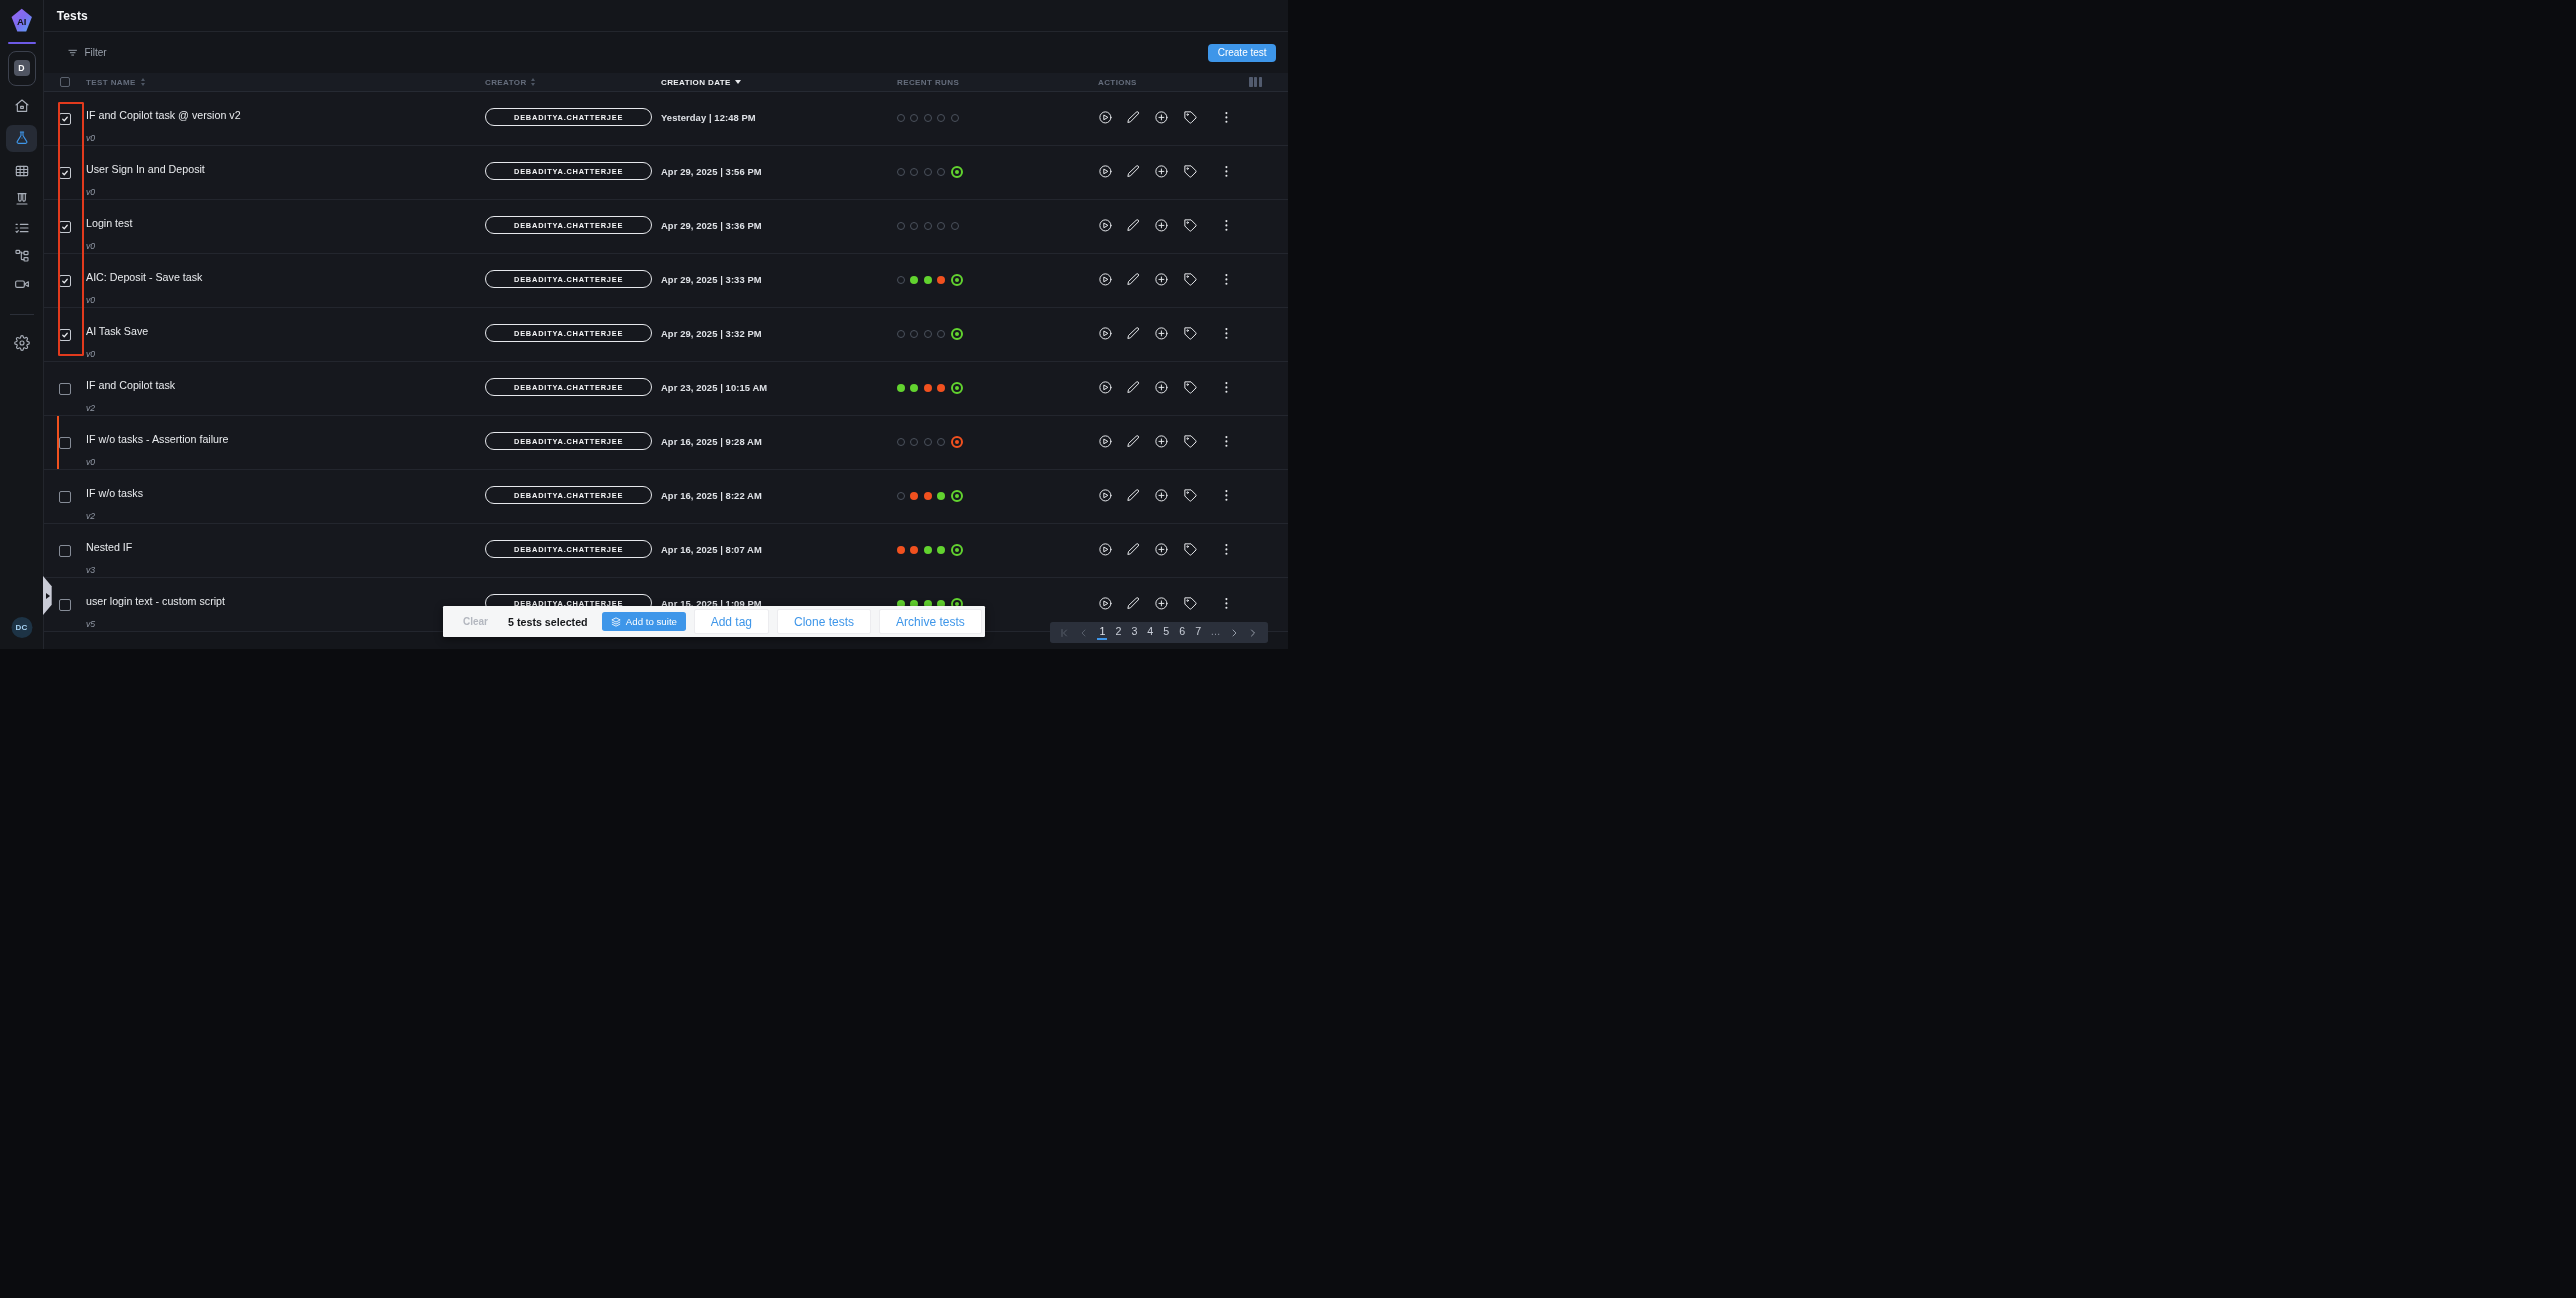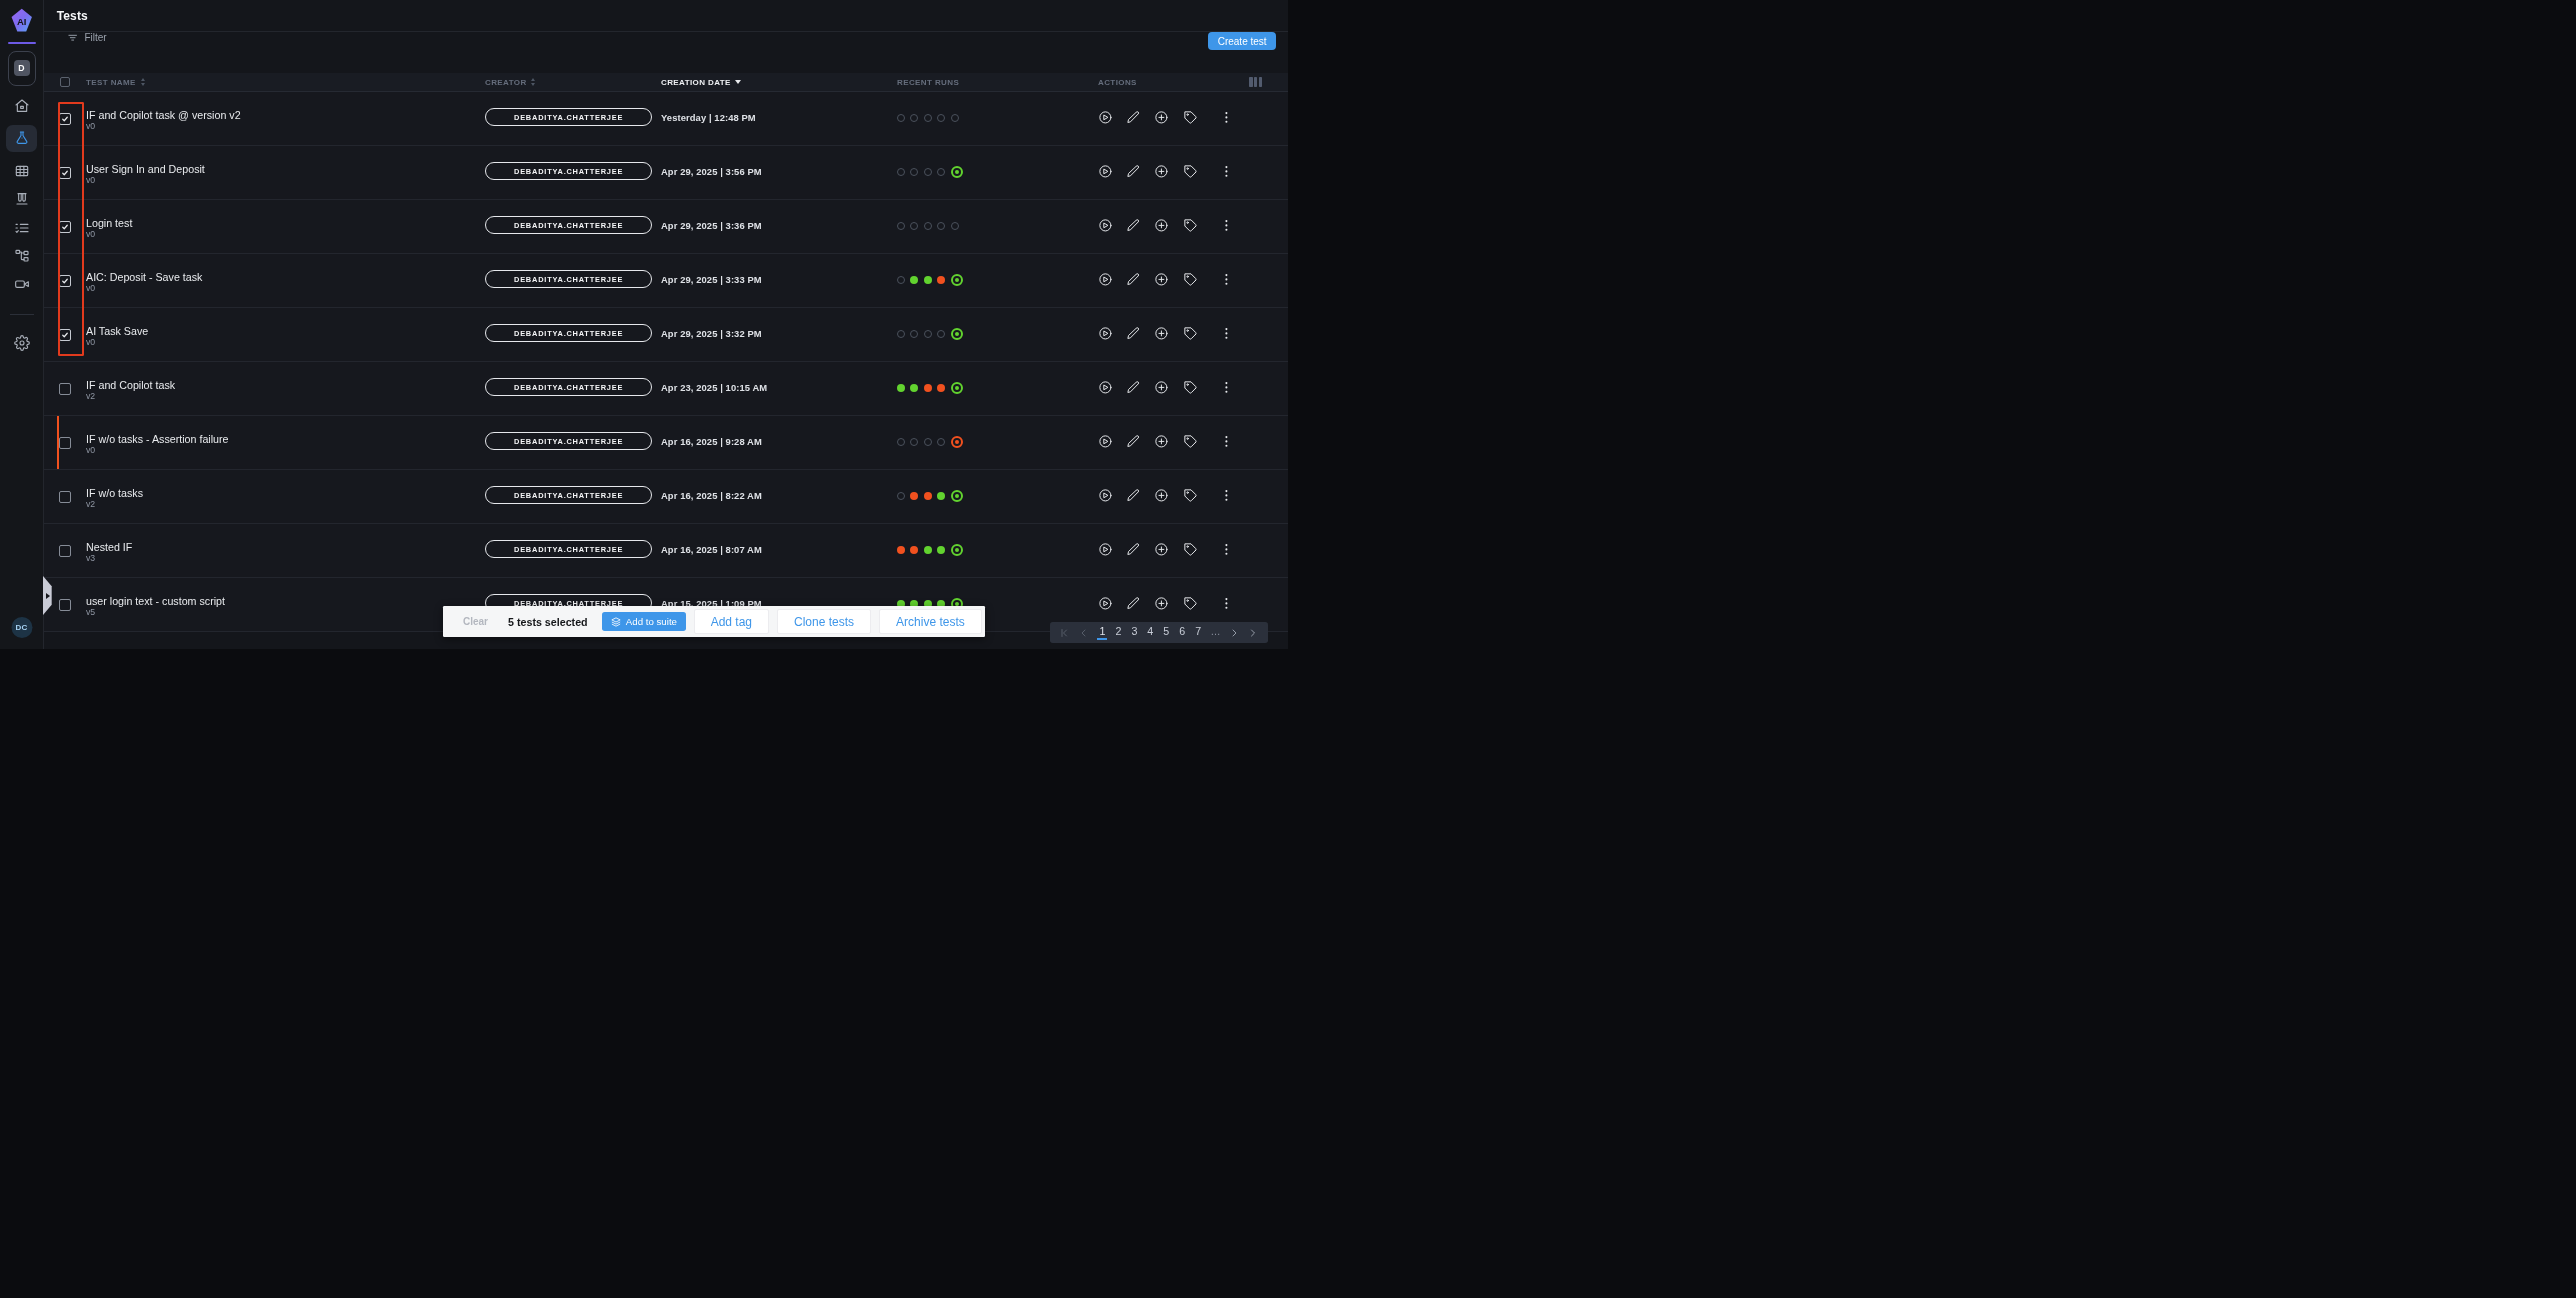--- a/index.html
+++ b/index.html
@@ -27,21 +27,21 @@
             display:flex;align-items:center;justify-content:center;font-size:8px;font-weight:bold;letter-spacing:0.3px;}
   .panel-handle{position:absolute;left:43px;top:576px;width:8.7px;height:39px;background:#c9cbd6;z-index:40;
             clip-path:polygon(0 0,100% 26%,100% 74%,0 100%);display:flex;align-items:center;justify-content:center;cursor:pointer;}
   .panel-handle::after{content:"";display:block;width:0;height:0;border-top:3.4px solid transparent;
             border-bottom:3.4px solid transparent;border-left:4.7px solid #15171c;margin-left:1.3px;}
 
   
   .main{position:absolute;left:44px;top:0;right:0;bottom:0;}
   .titlebar{height:32px;border-bottom:0.7px solid #23262d;display:flex;align-items:center;padding-left:12.8px;}
   .titlebar h1{margin:0;font-size:12px;font-weight:bold;color:#f7f8fa;letter-spacing:0.1px;}
-  .filterbar{height:41px;display:flex;align-items:flex-start;padding:0 12px 0 23px;}
+  .filterbar{height:41px;display:flex;align-items:center;padding:0 12px 0 23px;}
   .filter-ctl{display:flex;align-items:center;gap:6px;color:#9aa1ac;font-size:10px;cursor:pointer;}
   .filter-ctl svg{width:11.4px;height:11.4px;stroke:#9aa1ac;fill:none;stroke-width:2;stroke-linecap:round;}
   .create-btn{margin-left:auto;background:#3e96e9;color:#fff;font-size:10px;border:none;border-radius:4px;
             height:18px;padding:0 9.4px;cursor:pointer;font-family:inherit;}
 
   
   .grid-cols{display:grid;grid-template-columns:42px 399px 176px 232px 205px 148px 1fr;}
   .thead{height:19px;background:#191c23;border-bottom:0.7px solid #262a33;align-items:center;
          font-size:8px;font-weight:bold;letter-spacing:0.4px;color:#656d7c;}
   .thead .cell{display:flex;align-items:center;}
@@ -61,21 +61,21 @@
   .row.accent::before{content:"";position:absolute;left:12.8px;top:0;bottom:0;width:2.7px;background:#f1511f;}
   .cell{min-width:0;}
   .c-check{display:flex;justify-content:center;padding-top:21px;}
   .checkbox{width:12px;height:12px;border-radius:2px;border:1.1px solid #868c97;display:flex;
             align-items:center;justify-content:center;background:transparent;}
   .checkbox.checked{border-color:#c6cad1;}
   .checkbox svg{width:8px;height:8px;stroke:#e8eaed;fill:none;stroke-width:2.4;stroke-linecap:round;stroke-linejoin:round;}
   .thead .checkbox{width:10.7px;height:10.7px;border-color:#5b626e;}
   .c-name{padding-top:18px;}
   .t-name{font-size:10.7px;color:#e9ebee;line-height:1;display:block;}
-  .t-version{font-size:8.7px;color:#8f96a3;line-height:1;display:block;margin-top:1px;}
+  .t-version{font-size:8.7px;color:#8f96a3;line-height:1;display:block;margin-top:13px;font-style:italic;}
   .c-creator{padding-top:16px;}
   .chip{display:inline-flex;align-items:center;height:18px;padding:0 28px;border:0.9px solid #e6e8ec;
         border-radius:10px;font-size:7.4px;font-weight:bold;letter-spacing:0.8px;color:#f4f5f7;white-space:nowrap;}
   .c-date{padding-top:19.5px;font-size:9.4px;font-weight:600;color:#dfe2e7;letter-spacing:0.1px;}
   .c-runs{padding-top:19.5px;display:flex;align-items:flex-start;gap:5.4px;padding-left:4px;}
   .runline{display:flex;align-items:center;gap:5.4px;height:12.8px;}
   .dot{width:8px;height:8px;border-radius:50%;flex:none;}
   .dot.none{border:1.3px solid #4a515c;background:transparent;}
   .dot.pass{background:#62d32f;}
   .dot.fail{background:#f1511f;}

